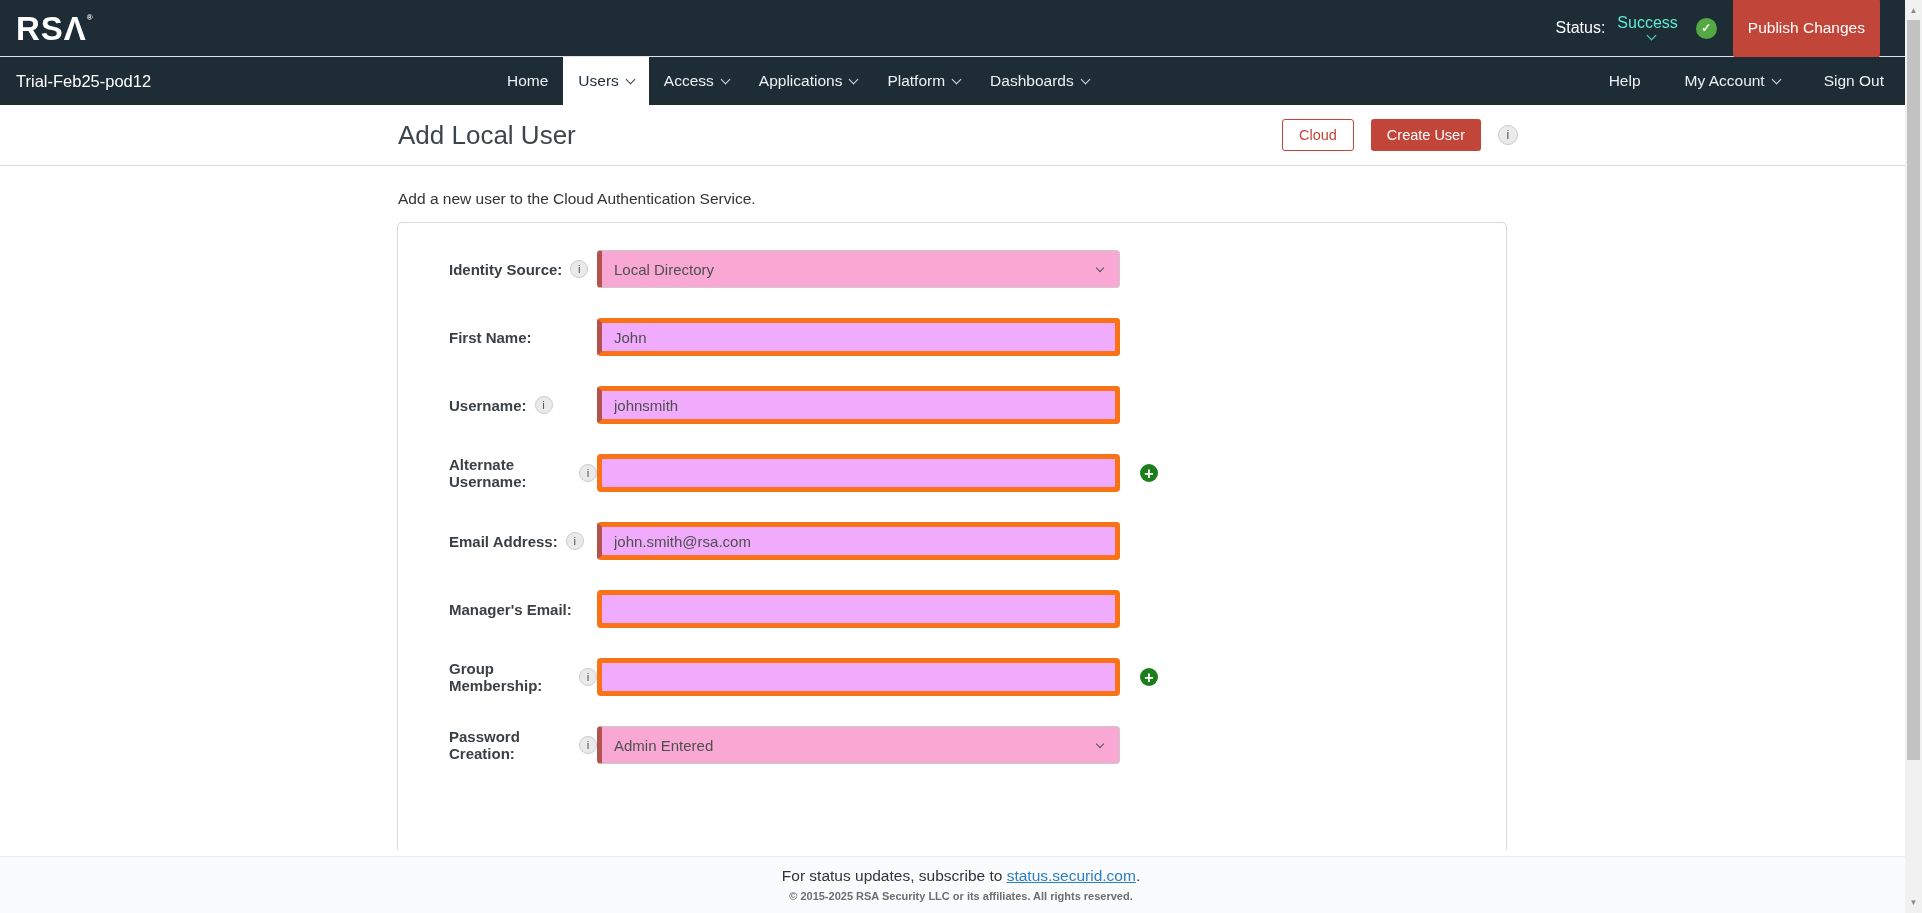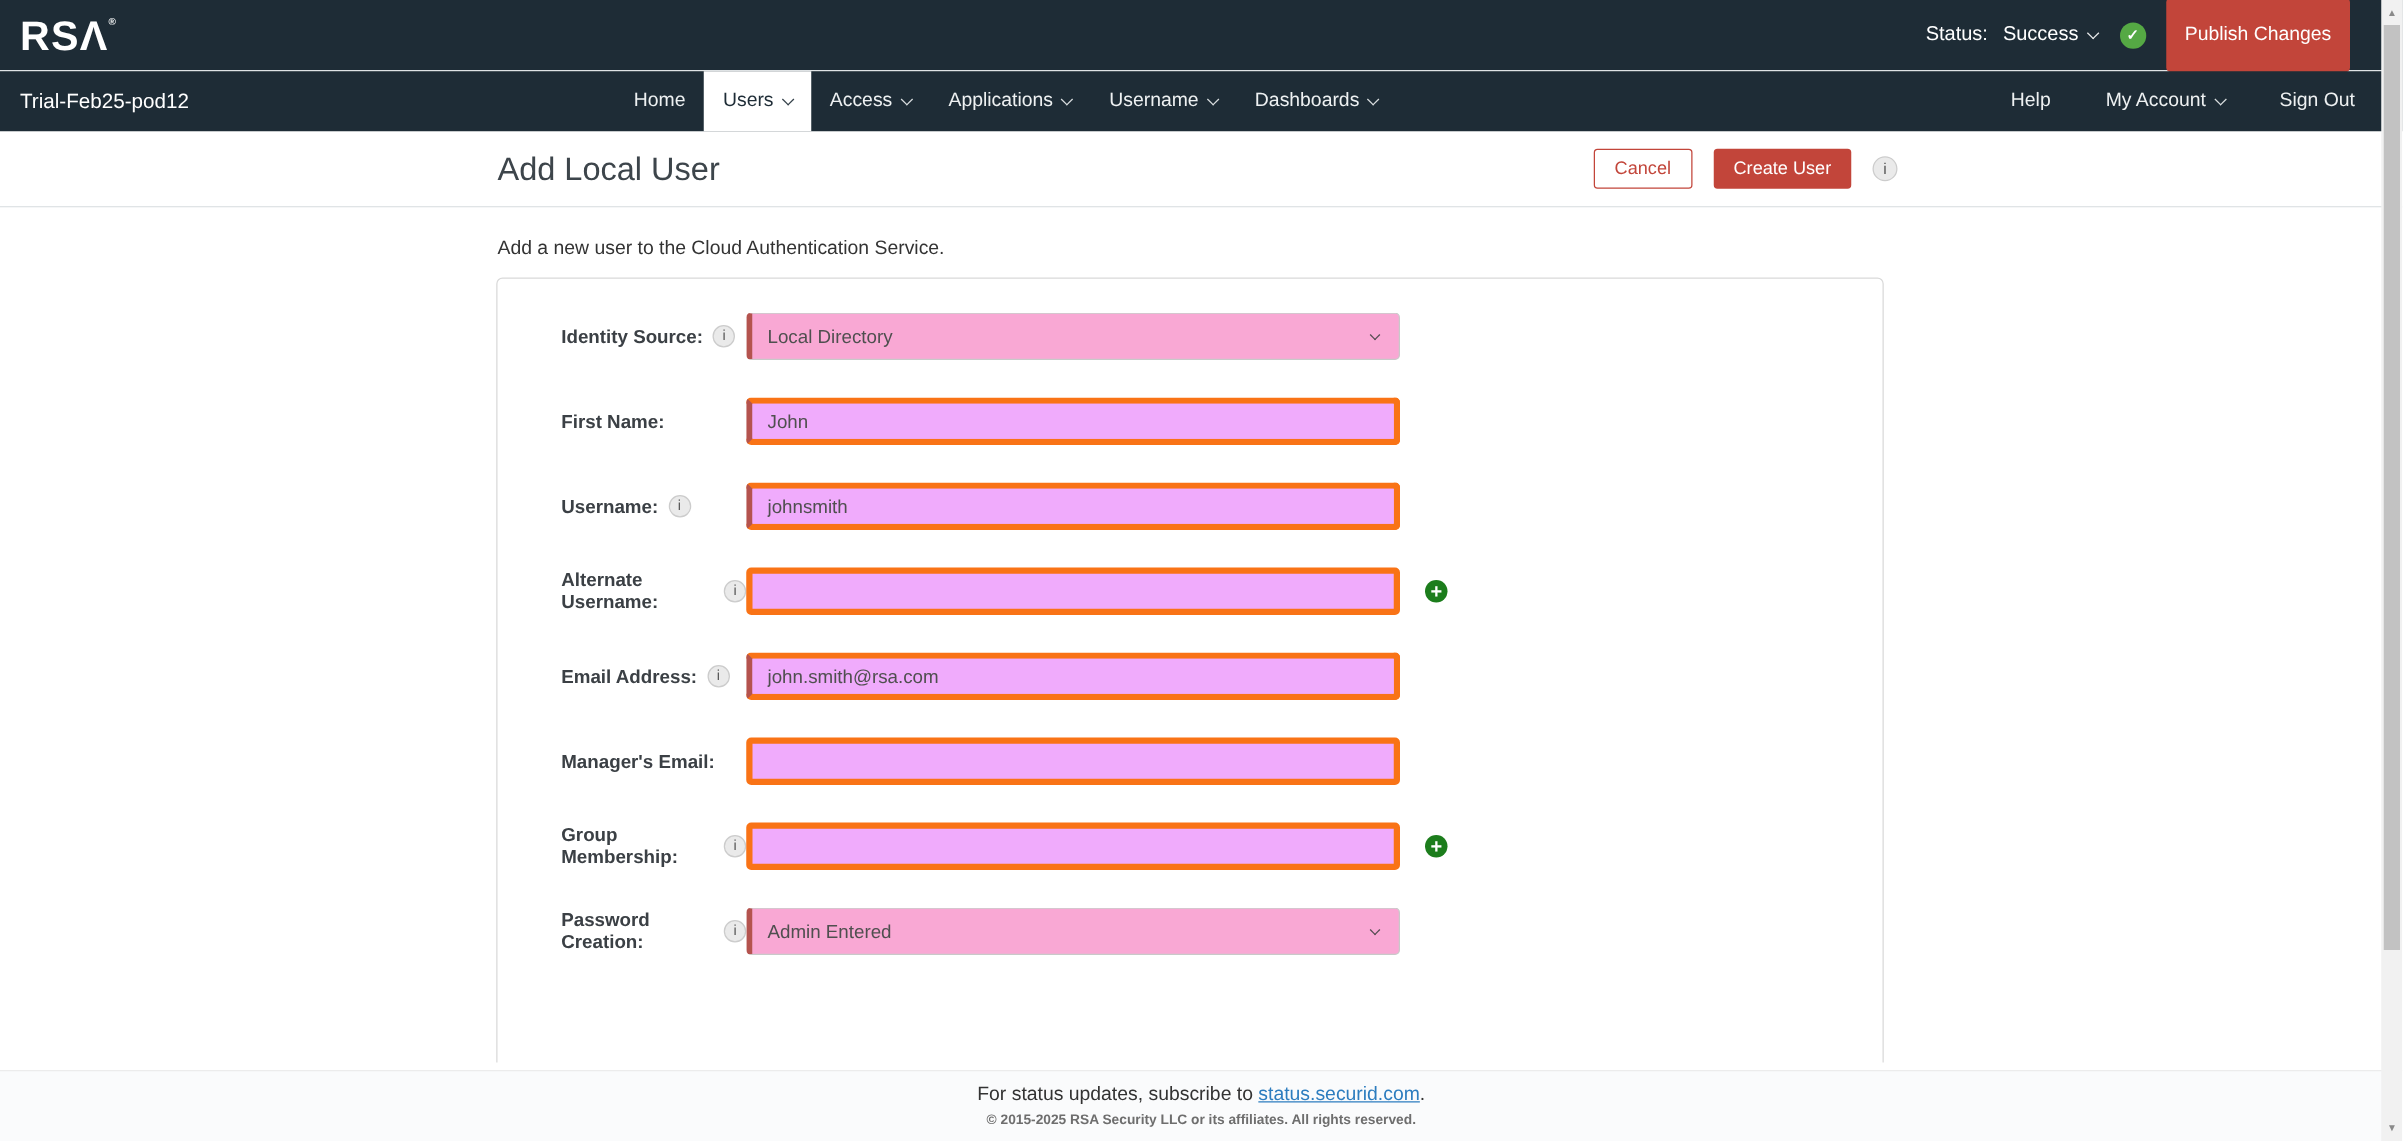--- a/index.html
+++ b/index.html
@@ -7,21 +7,21 @@
   body { font-family:"Liberation Sans", sans-serif; background:#fff; }
   .screen { position:relative; width:1922px; height:913px; overflow:hidden; background:#fff; }
 
   
   .topbar { height:57px; background:#1e2c36; display:flex; align-items:center; justify-content:space-between;
             padding:0 42px 0 16px; border-bottom:1px solid #dfe3e5; }
   .logo { color:#fff; font-size:33px; font-weight:700; letter-spacing:1px; line-height:1; cursor:pointer; }
   .logo .reg { font-size:8px; vertical-align:20px; letter-spacing:0; }
   .top-right { display:flex; align-items:center; }
   .status-label { color:#fff; font-size:16px; margin-right:12px; }
-  .status-value { color:#ffffff; font-size:16px; display:inline-flex; align-items:center; cursor:pointer; }
+  .status-value { color:#5eead4; font-size:16px; display:inline-flex; align-items:center; cursor:pointer;flex-direction:column; }
   .check-icon { width:21px; height:21px; border-radius:50%; background:#55a944; color:#fff; font-size:12px;
                 font-weight:700; display:flex; align-items:center; justify-content:center; margin:0 16px 0 18px; }
   .btn-red { background:#c2453a; color:#fff; border:none; border-radius:4px; font-size:15.5px;
              font-family:inherit; cursor:pointer; }
   .publish-btn { padding:21px 15px; }
 
   
   .chev { display:inline-block; width:7px; height:7px; border-style:solid; border-width:0 1.8px 1.8px 0;
           border-color:currentColor; transform:rotate(45deg); margin-left:8px; margin-bottom:3px; opacity:.9; }
   .chev.sm { width:6px; height:6px; margin:0 2px 2px 0; color:#444; }
@@ -111,42 +111,42 @@
         </li>
       <li>
           <span>Access</span>
           <i class="chev"></i>
         </li>
       <li>
           <span>Applications</span>
           <i class="chev"></i>
         </li>
       <li>
-          <span>Username</span>
+          <span>Platform</span>
           <i class="chev"></i>
         </li>
       <li>
           <span>Dashboards</span>
           <i class="chev"></i>
         </li>
     </ul>
     <div class="nav-right">
       <span>Help</span>
       <span>
           <span>My Account</span>
           <i class="chev"></i>
         </span>
       <span>Sign Out</span>
     </div>
   </nav>
 
   <div class="titlebar">
     <h1 class="page-title">Add Local User</h1>
     <div class="title-actions">
-      <button class="btn-outline">Cancel</button>
+      <button class="btn-outline">Cloud</button>
       <button class="btn-red create-btn">Create User</button>
       <span class="info-icon lg">i</span>
     </div>
   </div>
 
   <main class="content">
     <p class="subtitle">Add a new user to the Cloud Authentication Service.</p>
 
     <section class="form-panel">
 

